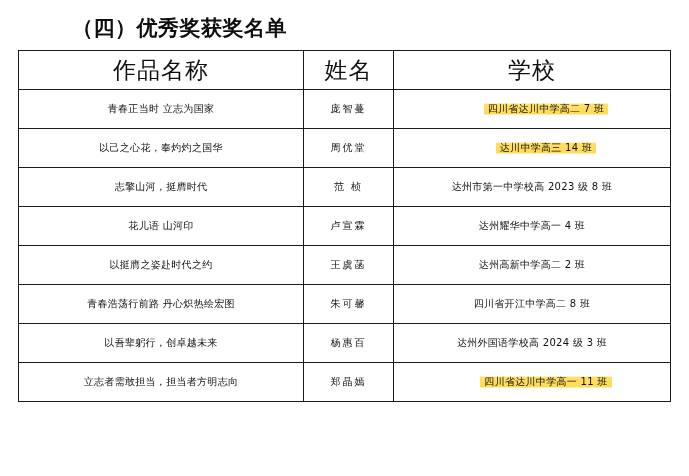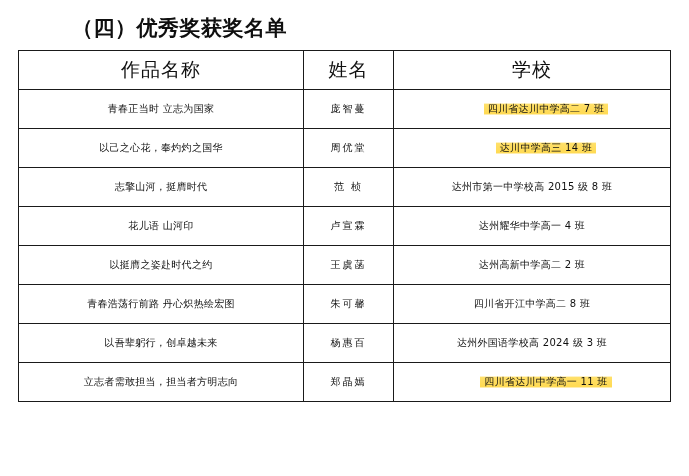--- a/index.html
+++ b/index.html
@@ -45,21 +45,21 @@
   table.award-table td, table.award-table th {
     border: 1px solid #1a1a1a;
     text-align: center;
     vertical-align: middle;
     padding: 0;
     font-weight: normal;
     color: #101010;
   }
   thead th {
     height: 38px;
-    font-size: 19px;
+    font-size: 23px;
     font-weight: bold;
     letter-spacing: 1px;
   }
   tbody td {
     height: 38px;
     font-size: 10px;
     letter-spacing: 0.3px;
     white-space: nowrap;
   }
   col.c-work { width: 285px; }
@@ -108,21 +108,21 @@
             <td><span class="cell-inner hl">四川省达川中学高二 7 班</span></td>
           </tr>
           <tr>
             <td><span class="cell-inner">以己之心花，奉灼灼之国华</span></td>
             <td class="name-cell"><span class="cell-inner">周优堂</span></td>
             <td><span class="cell-inner hl">达川中学高三 14 班</span></td>
           </tr>
           <tr>
             <td><span class="cell-inner">志擎山河，挺膺时代</span></td>
             <td class="name-cell"><span class="cell-inner">范 桢</span></td>
-            <td><span class="cell-inner">达州市第一中学校高 2015 级 8 班</span></td>
+            <td><span class="cell-inner">达州市第一中学校高 2023 级 8 班</span></td>
           </tr>
           <tr>
             <td><span class="cell-inner">花儿语   山河印</span></td>
             <td class="name-cell"><span class="cell-inner">卢宣霖</span></td>
             <td><span class="cell-inner">达州耀华中学高一 4 班</span></td>
           </tr>
           <tr>
             <td><span class="cell-inner">以挺膺之姿赴时代之约</span></td>
             <td class="name-cell"><span class="cell-inner">王虞菡</span></td>
             <td><span class="cell-inner">达州高新中学高二 2 班</span></td>

